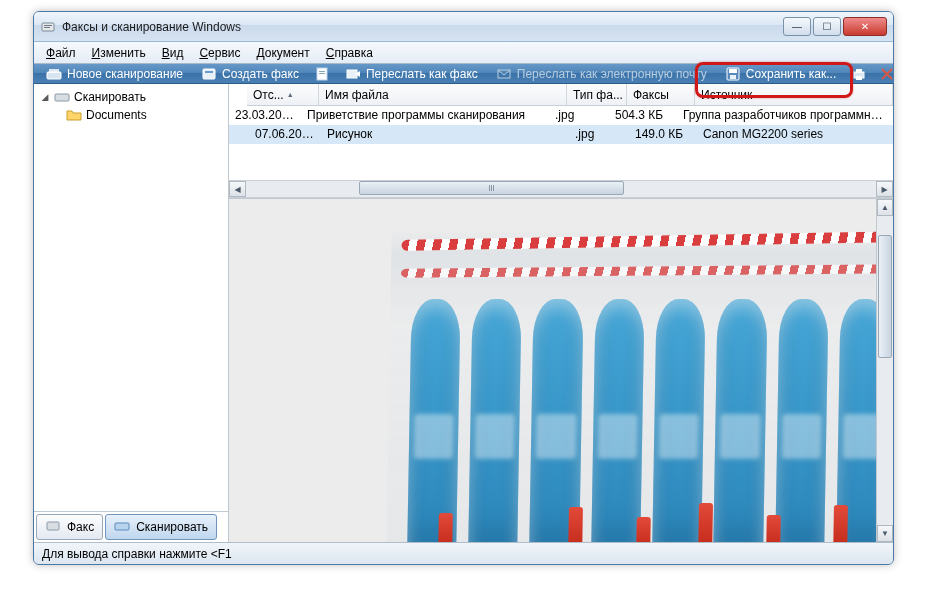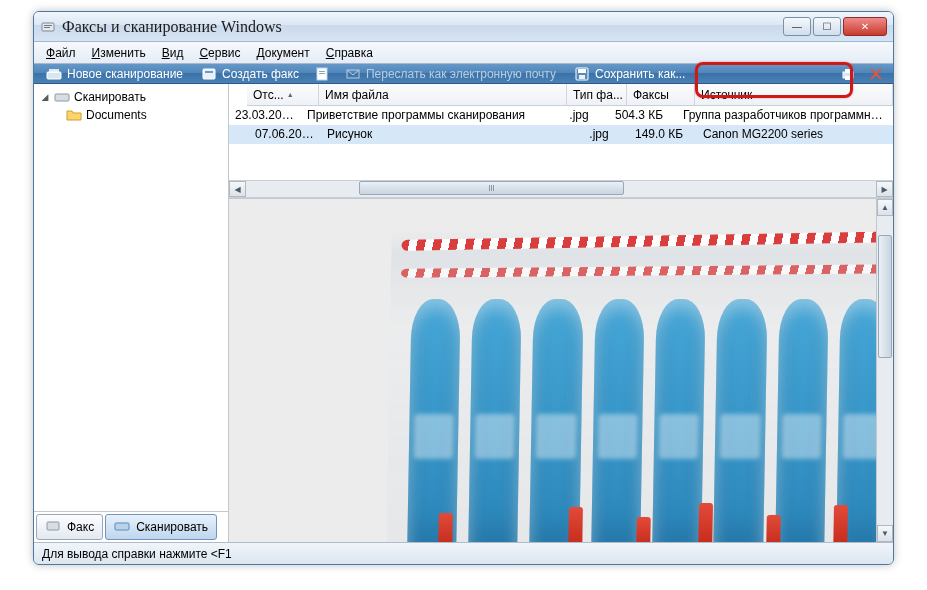--- a/index.html
+++ b/index.html
@@ -28,21 +28,21 @@
   
   .titlebar {
     height: 30px;
     background: linear-gradient(to bottom, #f0f6fc 0%, #dbe7f4 45%, #cad9ec 46%, #d6e4f2 100%);
     display: flex;
     align-items: center;
     padding: 0 6px;
     border-bottom: 1px solid #9db8d4;
   }
   .titlebar .icon { width: 16px; height: 16px; margin-right: 6px; display:flex;align-items:center;justify-content:center;}
-  .titlebar .title { flex: 1; font-size: 16px; color: #1a1a1a; font-family: Liberation Serif, serif; }
+  .titlebar .title { flex: 1; font-size: 12px; color: #1a1a1a; }
   .win-btns { display: flex; gap: 2px; }
   .win-btn {
     width: 28px; height: 19px;
     border: 1px solid #7a92a8;
     border-radius: 3px;
     background: linear-gradient(to bottom,#f4f8fc,#d2deec);
     display:flex;align-items:center;justify-content:center;
     font-size: 10px; color:#2b3b4a;
   }
   .win-btn.close {
@@ -147,21 +147,21 @@
     overflow:hidden;text-overflow:ellipsis;white-space:nowrap;
     display:flex;align-items:center;gap:3px;
   }
   .col-sort { font-size:7px;color:#5a6a7a; }
   .list-body { height:74px; overflow:hidden; }
   .row { display:flex; height:19px; font-size:12px; }
   .row.selected { background:#d6e8f8;padding-left:20px; }
   .cell { padding:2px 6px; overflow:hidden;text-overflow:ellipsis;white-space:nowrap; }
   .c-date { width:72px; }
   .c-name { width:248px; }
-  .c-type { width:60px;text-align:center; }
+  .c-type { width:60px; }
   .c-size { width:68px; text-align:left; }
   .c-src  { flex:1; }
   .hscroll {
     height:18px;
     background:#eef1f4;
     border-top:1px solid #c9cfd6;
     border-bottom:1px solid #c9cfd6;
     display:flex;align-items:center;
     position:relative;
   }
@@ -309,20 +309,29 @@
       <span>Создать факс</span>
     </div>
     <div class="tbtn icononly">
       <span class="ticon">
           <svg width="16" height="16">
             <rect x="3" y="2" width="10" height="12" fill="#fff" stroke="#bcd4ea"></rect>
             <rect x="5" y="5" width="6" height="1" fill="#8ab"></rect>
             <rect x="5" y="7" width="6" height="1" fill="#8ab"></rect>
           </svg>
         </span>
+    </div>
+    <div class="tbtn">
+      <span class="ticon">
+          <svg width="16" height="16">
+            <rect x="2" y="4" width="10" height="8" fill="#e8f0f8" stroke="#fff"></rect>
+            <path d="M10 8 L15 5 L15 11 Z" fill="#fff"></path>
+          </svg>
+        </span>
+      <span>Переслать как факс</span>
     </div>
     <div class="tbtn disabled">
       <span class="ticon">
           <svg width="16" height="16">
             <rect x="2" y="4" width="12" height="8" fill="none" stroke="#b8cde0"></rect>
             <path d="M2 4 L8 9 L14 4" fill="none" stroke="#b8cde0"></path>
           </svg>
         </span>
       <span>Переслать как электронную почту</span>
     </div>

